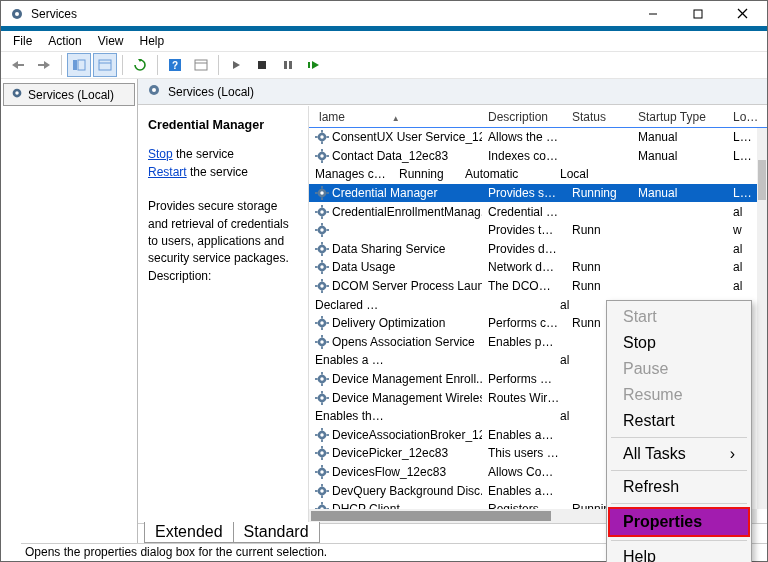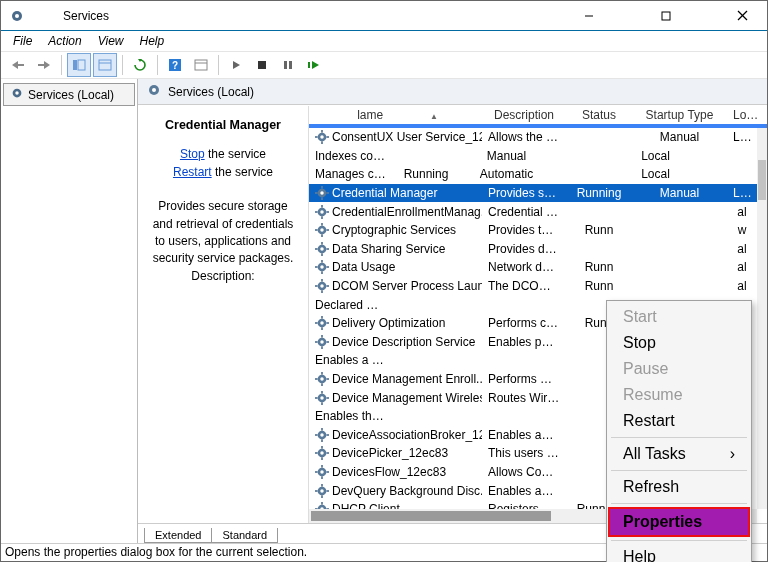--- a/index.html
+++ b/index.html
@@ -1,58 +1,58 @@
 <!DOCTYPE html>
 <html><head>
 <meta charset="utf-8">
 <style>
   * { box-sizing: border-box; }
   html, body { margin: 0; padding: 0; width: 768px; height: 562px; overflow: hidden; font-family: "Segoe UI", Tahoma, sans-serif; font-size: 12px; color: #000; background: #fff; }
   .window { width: 768px; height: 562px; border: 1px solid #666; display: flex; flex-direction: column; }
-  .titlebar { height: 30px; display: flex; align-items: center; padding: 0 2px 0 8px; border-bottom: 1px solid #0369a1; gap: 32px; }
+  .titlebar { height: 30px; display: flex; align-items: center; padding: 0 2px 0 8px; border-bottom: 5px solid #0369a1; }
   .titlebar .icon { width: 16px; height: 16px; margin-right: 6px; }
   .titlebar .title { flex: 1; font-size: 12px; }
   .winbtn { width: 45px; height: 28px; display: flex; align-items: center; justify-content: center; }
-  .menubar { height: 20px; display: flex; align-items: center; padding: 0 4px; font-style: italic; }
+  .menubar { height: 20px; display: flex; align-items: center; padding: 0 4px; }
   .menubar span { padding: 2px 8px; }
   .toolbar { height: 28px; display: flex; align-items: center; padding: 2px 4px; border-top: 1px solid #e5e5e5; border-bottom: 1px solid #e5e5e5; gap: 0; }
   .tbtn { width: 24px; height: 24px; display: flex; align-items: center; justify-content: center; margin: 0 1px; border: 1px solid transparent; }
   .tbtn.boxed { border: 1px solid #7aa7d9; background: #dbe9f9; }
   .tsep { width: 1px; height: 20px; background: #ccc; margin: 0 4px; }
-  .content { flex: 1; display: flex; min-height: 0; text-align: center; }
+  .content { flex: 1; display: flex; min-height: 0; }
   .left-pane { width: 137px; border-right: 1px solid #bbb; background: #fff; padding-top: 2px; }
   .left-item { display: flex; align-items: center; gap: 4px; padding: 2px 6px; margin: 2px; border: 1px solid #999; background: #f3f3f3; }
   .right-pane { flex: 1; display: flex; flex-direction: column; min-width: 0; }
   .rp-header { height: 26px; display: flex; align-items: center; gap: 6px; padding: 0 8px; background: #eef2f6; border-bottom: 1px solid #ccc; }
   .rp-body { flex: 1; display: flex; min-height: 0; border-top: 1px solid #fff; }
   .rp-info { width: 170px; padding: 6px 10px; font-size: 12px; line-height: 1.45; }
   .rp-info h3 { margin: 4px 0 12px 0; font-size: 12.5px; }
   .rp-info a { color: #0645cc; text-decoration: underline; cursor: pointer; }
   .rp-list { flex: 1; min-width: 0; position: relative; border-left: 1px solid #ddd; }
-  .cols { height: 22px; display: flex; align-items: center; border-bottom: 4px solid #3b82f6; font-size: 12px; color: #333; }
+  .cols { height: 22px; display: flex; align-items: center; border-bottom: 1px solid #3b82f6; font-size: 12px; color: #333; }
   .cols > div { padding: 0 6px; white-space: nowrap; overflow: hidden; text-overflow: ellipsis; }
   .c-name { width: 173px; padding-left: 10px !important; }
   .c-desc { width: 84px; }
   .c-stat { width: 66px; }
   .c-start { width: 95px; }
   .c-log { flex: 1; }
   .rows { position: absolute; top: 22px; bottom: 14px; left: 0; right: 10px; overflow: hidden; }
   .row { height: 18.6px; display: flex; align-items: center; font-size: 12px; }
   .row.selected { background: #0a64c6; color: #fff; }
   .row > div { padding: 0 6px; white-space: nowrap; overflow: hidden; text-overflow: ellipsis; }
   .row .cell-name { width: 173px; display: flex; align-items: center; gap: 3px; padding-left: 6px !important; }
   .svc-icon { width: 14px; height: 14px; flex-shrink: 0; }
   .vscroll { position: absolute; top: 22px; right: 0; bottom: 14px; width: 10px; background: #f0f0f0; }
   .vthumb { position: absolute; left: 1px; right: 1px; top: 32px; height: 40px; background: #c2c2c2; }
   .hscroll { position: absolute; left: 0; right: 10px; bottom: 0; height: 14px; background: #f0f0f0; }
   .hthumb { position: absolute; top: 2px; bottom: 2px; left: 2px; width: 240px; background: #9a9a9a; }
-  .tabs { height: 20px; display: flex; align-items: flex-end; padding-left: 6px; border-top: 1px solid #ccc; background: #fff; font-size: 11px; }
+  .tabs { height: 20px; display: flex; align-items: flex-end; padding-left: 6px; border-top: 1px solid #ccc; background: #fff; font-size: 16px; }
   .tab { padding: 1px 10px; border: 1px solid #999; border-top: none; margin-right: -1px; background: #fff; position: relative; }
   .tab::before, .tab::after { content:''; position:absolute; bottom:-1px; width:6px; height:6px; }
-  .statusbar { height: 18px; padding: 1px 4px; border-top: 1px solid #ccc; font-size: 12px; overflow: hidden; }
+  .statusbar { height: 18px; padding: 1px 4px; border-top: 1px solid #ccc; font-size: 12px; overflow: hidden; margin-left: 20px; }
   .ctxmenu { position: absolute; top: 194px; right: 15px; width: 146px; background: #f5f5f5; border: 1px solid #a0a0a0; box-shadow: 3px 3px 6px rgba(0,0,0,0.25); padding: 3px 2px; font-size: 16px; }
   .ctxmenu .mi { padding: 4px 14px; color: #000; display:flex; align-items:center; justify-content:space-between;}
   .ctxmenu .mi.disabled { color: #9a9a9a; }
   .ctxmenu .sep { height: 1px; background: #d0d0d0; margin: 3px 2px; }
   .ctxmenu .mi.highlight { border: 2px solid #e11; background: #a21caf; font-weight: 600; margin: 0 -1px; padding: 4px 13px;}
   .sort-ind { font-size: 8px; color: #666; }
   .gear-ico { fill:#4a6a8a; }
 </style>
 </head>
 <body>
@@ -217,20 +217,31 @@
                     <rect x="13" y="7" width="3" height="2" fill="#5a7a9a"></rect>
                   </svg>
                   <span>ConsentUX User Service_12e...</span>
                 </div>
                 <div class="c-desc">Allows the s...</div>
                 <div class="c-stat"></div>
                 <div class="c-start">Manual</div>
                 <div class="c-log">Local</div>
               </div>
               <div class="row">
+                <div class="cell-name c-name">
+                  <svg class="svc-icon" viewBox="0 0 16 16">
+                    <circle cx="8" cy="8" r="5" fill="#5a7a9a"></circle>
+                    <circle cx="8" cy="8" r="2" fill="#fff"></circle>
+                    <rect x="7" y="0" width="2" height="3" fill="#5a7a9a"></rect>
+                    <rect x="7" y="13" width="2" height="3" fill="#5a7a9a"></rect>
+                    <rect x="0" y="7" width="3" height="2" fill="#5a7a9a"></rect>
+                    <rect x="13" y="7" width="3" height="2" fill="#5a7a9a"></rect>
+                  </svg>
+                  <span>Contact Data_12ec83</span>
+                </div>
                 <div class="c-desc">Indexes cont...</div>
                 <div class="c-stat"></div>
                 <div class="c-start">Manual</div>
                 <div class="c-log">Local</div>
               </div>
               <div class="row">
                 <div class="c-desc">Manages co...</div>
                 <div class="c-stat">Running</div>
                 <div class="c-start">Automatic</div>
                 <div class="c-log">Local</div>
@@ -272,21 +283,20 @@
               <div class="row">
                 <div class="cell-name c-name">
                   <svg class="svc-icon" viewBox="0 0 16 16">
                     <circle cx="8" cy="8" r="5" fill="#5a7a9a"></circle>
                     <circle cx="8" cy="8" r="2" fill="#fff"></circle>
                     <rect x="7" y="0" width="2" height="3" fill="#5a7a9a"></rect>
                     <rect x="7" y="13" width="2" height="3" fill="#5a7a9a"></rect>
                     <rect x="0" y="7" width="3" height="2" fill="#5a7a9a"></rect>
                     <rect x="13" y="7" width="3" height="2" fill="#5a7a9a"></rect>
                   </svg>
-                  <span>Cryptographic Services</span>
                 </div>
                 <div class="c-desc">Provides thr...</div>
                 <div class="c-stat">Runn</div>
                 <div class="c-start"></div>
                 <div class="c-log">w</div>
               </div>
               <div class="row">
                 <div class="cell-name c-name">
                   <svg class="svc-icon" viewBox="0 0 16 16">
                     <circle cx="8" cy="8" r="5" fill="#5a7a9a"></circle>
@@ -363,21 +373,21 @@
               <div class="row">
                 <div class="cell-name c-name">
                   <svg class="svc-icon" viewBox="0 0 16 16">
                     <circle cx="8" cy="8" r="5" fill="#5a7a9a"></circle>
                     <circle cx="8" cy="8" r="2" fill="#fff"></circle>
                     <rect x="7" y="0" width="2" height="3" fill="#5a7a9a"></rect>
                     <rect x="7" y="13" width="2" height="3" fill="#5a7a9a"></rect>
                     <rect x="0" y="7" width="3" height="2" fill="#5a7a9a"></rect>
                     <rect x="13" y="7" width="3" height="2" fill="#5a7a9a"></rect>
                   </svg>
-                  <span>Device Description Service</span>
+                  <span>Opens Association Service</span>
                 </div>
                 <div class="c-desc">Enables pairi...</div>
                 <div class="c-stat"></div>
                 <div class="c-start"></div>
                 <div class="c-log">al</div>
               </div>
               <div class="row">
                 <div class="c-desc">Enables a co...</div>
                 <div class="c-stat"></div>
                 <div class="c-start"></div>

